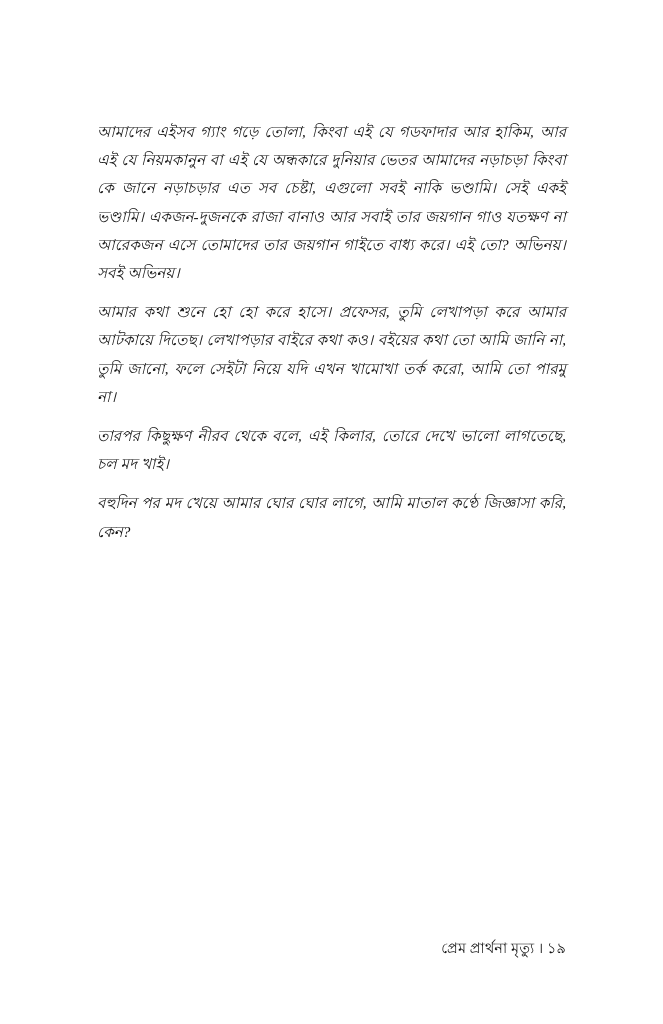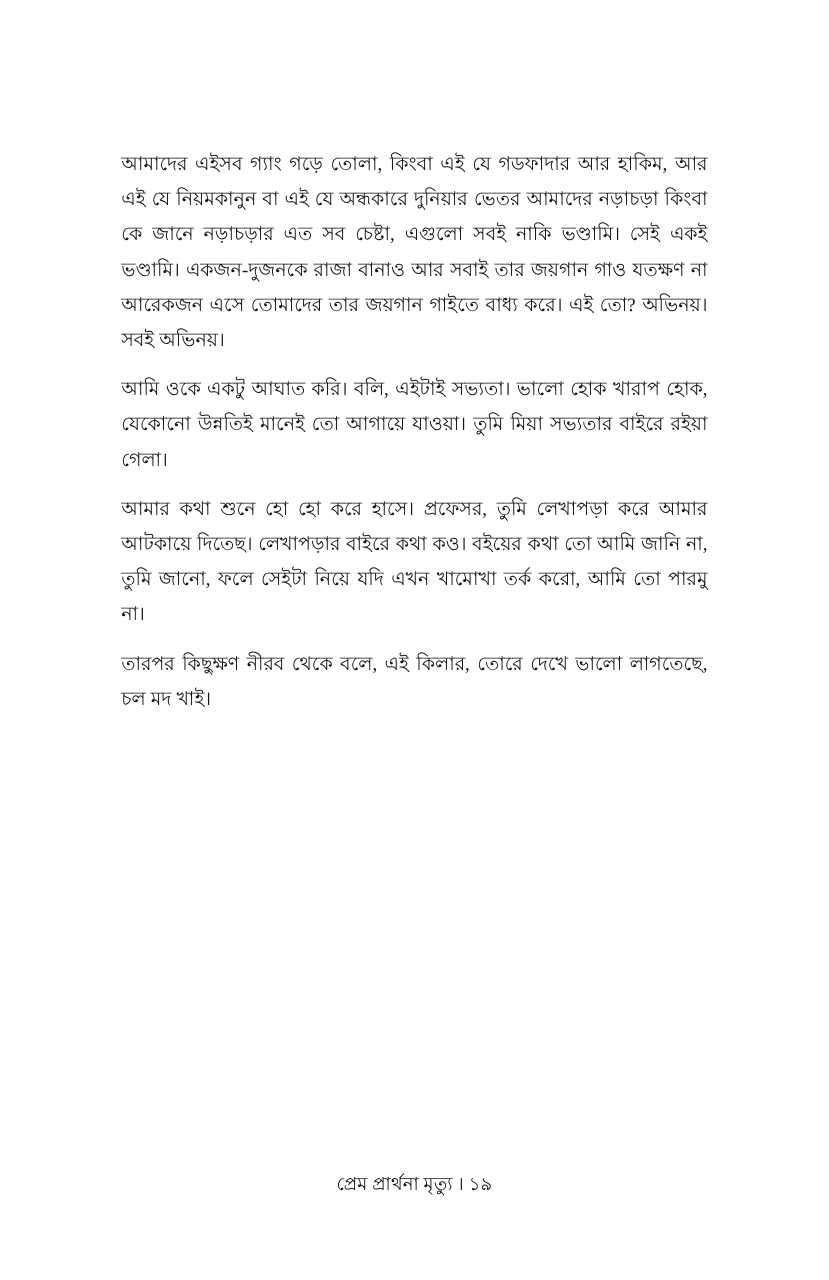--- a/index.html
+++ b/index.html
@@ -15,20 +15,21 @@
     margin: 0 auto;
     background: #ffffff;
     box-sizing: border-box;
     overflow: hidden;
   }
   .text-column {
     position: absolute;
     left: 97px;
     top: 118px;
     width: 469px;
+    font-style: italic;
   }
   .para {
     margin: 0 0 11px 0;
     font-family: "Liberation Serif", "DejaVu Serif", serif;
     font-size: 15.2px;
     line-height: 28.2px;
     color: #131313;
     text-align: justify;
     text-justify: inter-word;
     word-spacing: 0.02em;
@@ -36,36 +37,36 @@
     font-feature-settings: "kern" 1, "liga" 1;
   }
   .para:last-child {
     margin-bottom: 0;
   }
   .footer {
     position: absolute;
     left: 97px;
     top: 938px;
     width: 469px;
-    text-align: center;
+    text-align: right;
     font-family: "Liberation Serif", "DejaVu Serif", serif;
     font-size: 14.4px;
     line-height: 20px;
     color: #131313;
     letter-spacing: 0.01em;
   }
 </style>
 </head>
 <body>
 
 <div class="page">
 
   <div class="text-column">
     <p class="para">আমাদের এইসব গ্যাং গড়ে তোলা, কিংবা এই যে গডফাদার আর হাকিম, আর এই যে নিয়মকানুন বা এই যে অন্ধকারে দুনিয়ার ভেতর আমাদের নড়াচড়া কিংবা কে জানে নড়াচড়ার এত সব চেষ্টা, এগুলো সবই নাকি ভণ্ডামি। সেই একই ভণ্ডামি। একজন-দুজনকে রাজা বানাও আর সবাই তার জয়গান গাও যতক্ষণ না আরেকজন এসে তোমাদের তার জয়গান গাইতে বাধ্য করে। এই তো? অভিনয়। সবই অভিনয়।</p>
-    <p class="para">আমি ওকে একটু আঘাত করি। বলি, এইটাই সভ্যতা। ভালো হোক খারাপ হোক, যেকোনো উন্নতিই মানেই তো আগায়ে যাওয়া। তুমি মিয়া সভ্যতার বাইরে রইয়া গেলা।</p>
     <p class="para">আমার কথা শুনে হো হো করে হাসে। প্রফেসর, তুমি লেখাপড়া করে আমার আটকায়ে দিতেছ। লেখাপড়ার বাইরে কথা কও। বইয়ের কথা তো আমি জানি না, তুমি জানো, ফলে সেইটা নিয়ে যদি এখন খামোখা তর্ক করো, আমি তো পারমু না।</p>
     <p class="para">তারপর কিছুক্ষণ নীরব থেকে বলে, এই কিলার, তোরে দেখে ভালো লাগতেছে, চল মদ খাই।</p>
+    <p class="para">বহুদিন পর মদ খেয়ে আমার ঘোর ঘোর লাগে, আমি মাতাল কণ্ঠে জিজ্ঞাসা করি, কেন?</p>
 
   </div>
 
   <div class="footer">প্রেম প্রার্থনা মৃত্যু । ১৯</div>
 
 </div>
 
 </body></html>

